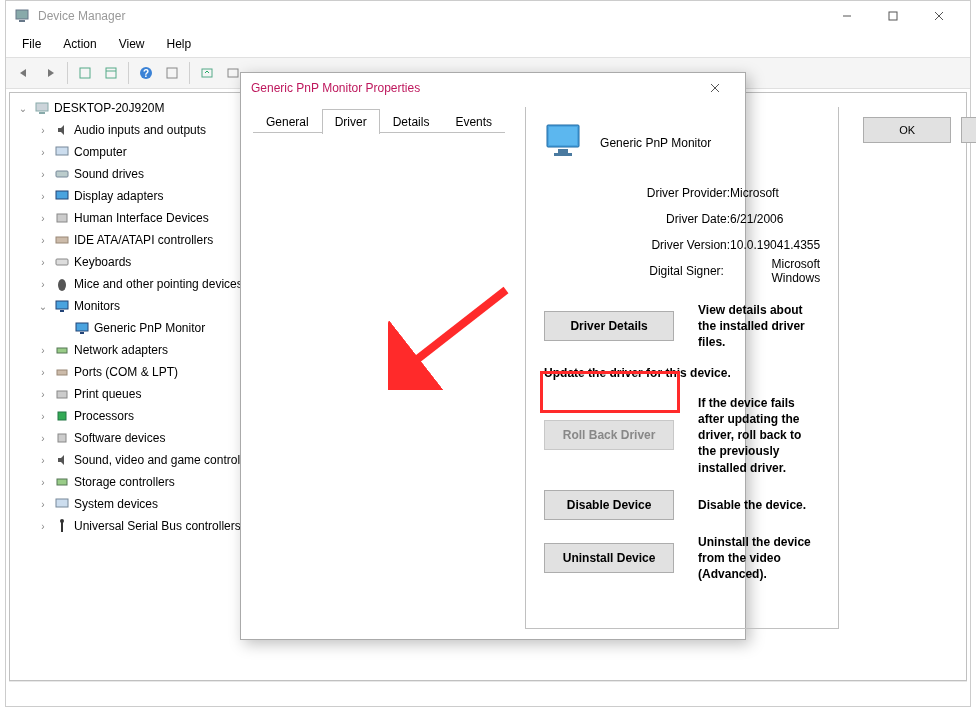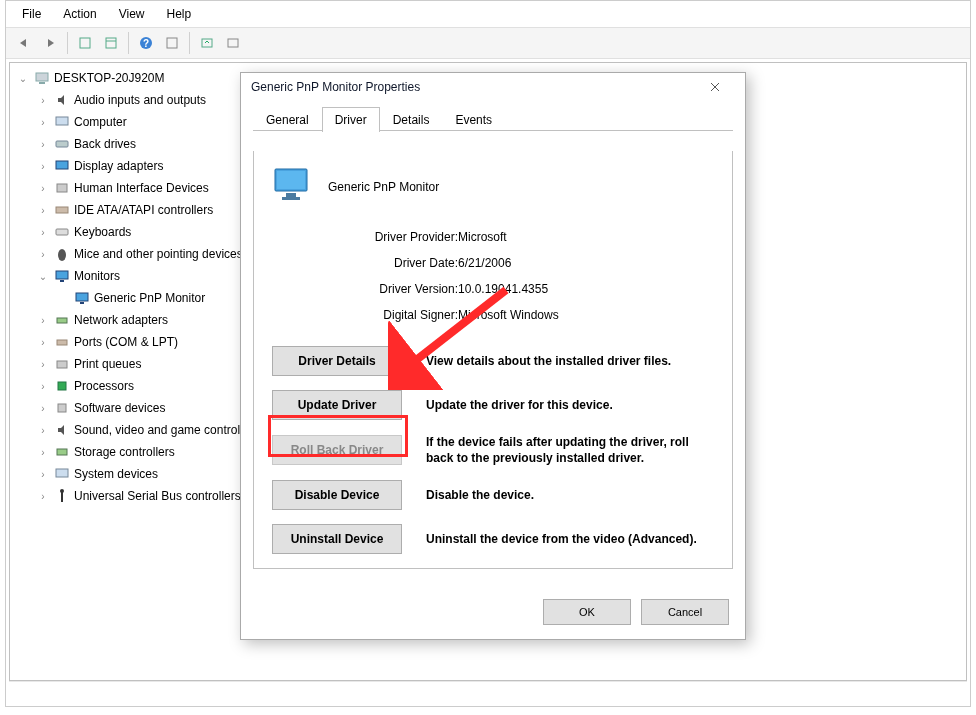--- a/index.html
+++ b/index.html
@@ -99,30 +99,30 @@
     border:1px solid #aaa;
     box-shadow: 4px 4px 14px rgba(0,0,0,.25);
     display:flex;
     flex-direction:column;
   }
   .dlg-titlebar {
     height:30px;
     display:flex;
     align-items:center;
     padding: 0 10px;
-    color:#0f172a;
+    color:#be185d;
   }
   .dlg-titlebar .dlg-title { flex:1; font-size:12px; }
   .dlg-close { width:40px; height:28px; display:flex;align-items:center;justify-content:center;color:#555; font-size:14px;}
 
   .dlg-body {
     flex:1;
     padding: 4px 12px 10px 12px;
     display:flex;
-    flex-direction:column;
+    flex-direction:row;
     gap:20px;
   }
   .tabs-row {
     display:flex;
     align-items:flex-end;
     height:26px;
     position:relative;
   }
   .tabs-row::after{
     content:"";
@@ -196,20 +196,47 @@
   
   .arrow-annot {
     position:absolute;
     pointer-events:none;
   }
 </style>
 </head>
 <body>
 
 <div class="main-window">
+  <div class="titlebar">
+    <span class="icon">
+      <svg width="16" height="16" viewBox="0 0 16 16">
+          <rect x="2" y="2" width="12" height="9" fill="#8aa" stroke="#678"></rect>
+          <rect x="5" y="12" width="6" height="2" fill="#678"></rect>
+        </svg>
+    </span>
+    <span class="title">Device Manager</span>
+    <div class="win-controls">
+      <div class="win-btn">
+          <svg width="10" height="10">
+            <line x1="1" y1="5" x2="9" y2="5" stroke="#555" stroke-width="1"></line>
+          </svg>
+        </div>
+      <div class="win-btn">
+          <svg width="10" height="10">
+            <rect x="1" y="1" width="8" height="8" fill="none" stroke="#555"></rect>
+          </svg>
+        </div>
+      <div class="win-btn">
+          <svg width="10" height="10">
+            <line x1="1" y1="1" x2="9" y2="9" stroke="#555"></line>
+            <line x1="9" y1="1" x2="1" y2="9" stroke="#555"></line>
+          </svg>
+        </div>
+    </div>
+  </div>
 
   <div class="menubar">
     <span>File</span>
     <span>Action</span>
     <span>View</span>
     <span>Help</span>
   </div>
 
   <div class="toolbar">
     <div class="tbtn">
@@ -290,21 +317,21 @@
           </span>
           <span>Computer</span>
         </div>
       <div class="tree-row indent-2">
           <span class="tw">›</span>
           <span class="tree-icon">
             <svg width="16" height="16">
               <rect x="2" y="5" width="12" height="6" rx="1" fill="#bcc" stroke="#789"></rect>
             </svg>
           </span>
-          <span>Back drives</span>
+          <span>Sound drives</span>
         </div>
       <div class="tree-row indent-2">
           <span class="tw">›</span>
           <span class="tree-icon">
             <svg width="16" height="16">
               <rect x="2" y="3" width="12" height="8" fill="#4aa3df" stroke="#247"></rect>
             </svg>
           </span>
           <span>Display adapters</span>
         </div>
@@ -499,21 +526,20 @@
             <span class="lbl">Digital Signer:</span>
             <span class="val">Microsoft Windows</span>
           </div>
       </div>
 
       <div class="action-row">
         <div class="action-btn">Driver Details</div>
         <div class="action-desc">View details about the installed driver files.</div>
       </div>
       <div class="action-row">
-        <div class="action-btn">Update Driver</div>
         <div class="action-desc">Update the driver for this device.</div>
       </div>
       <div class="action-row">
         <div class="action-btn disabled">Roll Back Driver</div>
         <div class="action-desc">If the device fails after updating the driver, roll back to the previously installed driver.</div>
       </div>
       <div class="action-row" style="margin-top:6px;">
         <div class="action-btn">Disable Device</div>
         <div class="action-desc">Disable the device.</div>
       </div>

